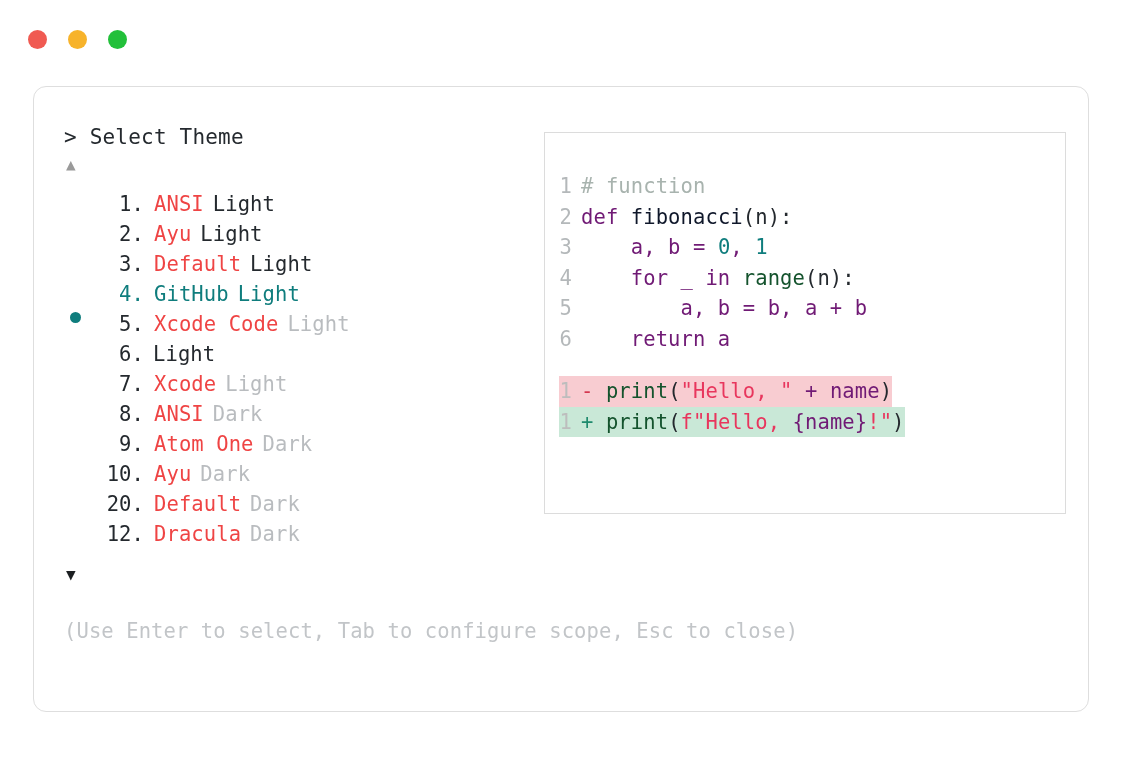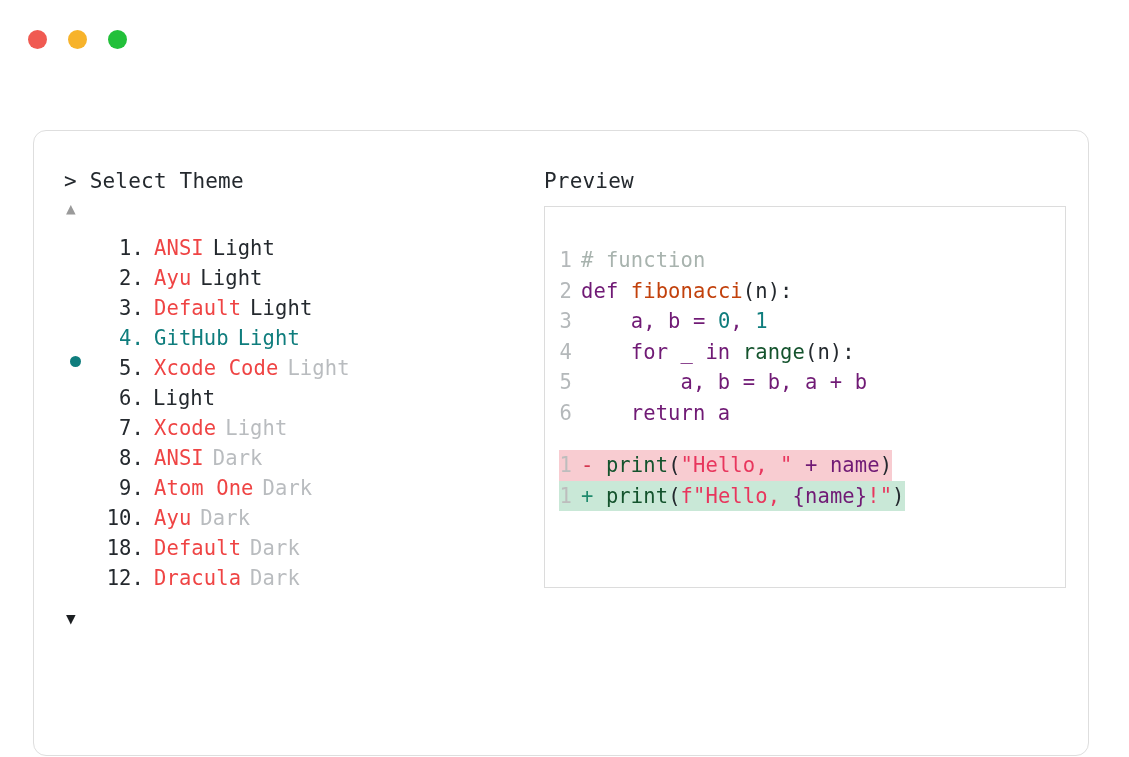--- a/index.html
+++ b/index.html
@@ -30,21 +30,20 @@
   .dot.green  { background: #22c03a; }
 
   
   .card {
     position: absolute;
     left: 33px; top: 86px;
     width: 1056px; height: 626px;
     border: 1.6px solid #dedede;
     border-radius: 13px;
     background: #ffffff;
-    margin-top: 44px;
   }
 
   .card-inner {
     position: absolute;
     left: 0; top: 0; right: 0; bottom: 0;
     padding: 36px 30px 28px 30px;
   }
 
   
   .cols { display: flex; align-items: flex-start; }
@@ -134,21 +133,21 @@
   .ln {
     width: 22px; flex: 0 0 22px;
     text-align: right;
     color: #b4b8ba;
     padding-right: 9px;
   }
   .code-body { white-space: pre; }
 
   .tk-plain   { color: #701a75; }
   .tk-comment { color: #a8b3ae; }
-  .tk-func    { color: #c2410c; }
+  .tk-func    { color: #0f172a; }
   .tk-num     { color: #0f7d7d; }
   .tk-builtin { color: #14532d; }
   .tk-string  { color: #e8365d; }
   .tk-paren   { color: #24292e; }
 
   .diff-gap { height: 22px; }
   .code-line.diff { height: 30.5px; }
   .sign-del { color: #d4374f; }
   .sign-add { color: #1f8a6d; }
 
@@ -199,40 +198,40 @@
               <div class="theme-row"><div class="bullet-cell"></div><span class="num-cell">1.</span><span class="name-cell">ANSI</span><span class="variant-cell strong">Light</span></div>
               <div class="theme-row"><div class="bullet-cell"></div><span class="num-cell">2.</span><span class="name-cell">Ayu</span><span class="variant-cell strong">Light</span></div>
               <div class="theme-row"><div class="bullet-cell"></div><span class="num-cell">3.</span><span class="name-cell">Default</span><span class="variant-cell strong">Light</span></div>
               <div class="theme-row selected"><div class="bullet-cell"><span class="bullet"></span></div><span class="num-cell">4.</span><span class="name-cell">GitHub</span><span class="variant-cell strong">Light</span></div>
               <div class="theme-row"><div class="bullet-cell"></div><span class="num-cell">5.</span><span class="name-cell">Xcode Code</span><span class="variant-cell muted">Light</span></div>
               <div class="theme-row"><div class="bullet-cell"></div><span class="num-cell">6.</span><span class="variant-cell strong">Light</span></div>
               <div class="theme-row"><div class="bullet-cell"></div><span class="num-cell">7.</span><span class="name-cell">Xcode</span><span class="variant-cell muted">Light</span></div>
               <div class="theme-row"><div class="bullet-cell"></div><span class="num-cell">8.</span><span class="name-cell">ANSI</span><span class="variant-cell muted">Dark</span></div>
               <div class="theme-row"><div class="bullet-cell"></div><span class="num-cell">9.</span><span class="name-cell">Atom One</span><span class="variant-cell muted">Dark</span></div>
               <div class="theme-row"><div class="bullet-cell"></div><span class="num-cell">10.</span><span class="name-cell">Ayu</span><span class="variant-cell muted">Dark</span></div>
-              <div class="theme-row"><div class="bullet-cell"></div><span class="num-cell">18.</span><span class="name-cell">Default</span><span class="variant-cell muted">Dark</span></div>
+              <div class="theme-row"><div class="bullet-cell"></div><span class="num-cell">20.</span><span class="name-cell">Default</span><span class="variant-cell muted">Dark</span></div>
               <div class="theme-row"><div class="bullet-cell"></div><span class="num-cell">12.</span><span class="name-cell">Dracula</span><span class="variant-cell muted">Dark</span></div>
             </div>
 
           <div class="arrow-row" style="margin-top:14px;">
             <span class="arrow arrow-down">▼</span>
           </div>
 
         </div>
 
         <div class="col-right">
 
-          <div class="heading heading-preview">Preview</div>
 
           <div class="preview-box">
             <div class="code" id="code-block"><div class="code-line"><span class="ln">1</span><span class="code-body"><span class="tk-comment"># function</span></span></div><div class="code-line"><span class="ln">2</span><span class="code-body"><span class="tk-plain">def </span><span class="tk-func">fibonacci</span><span class="tk-paren">(n):</span></span></div><div class="code-line"><span class="ln">3</span><span class="code-body"><span class="tk-plain">    a, b = </span><span class="tk-num">0</span><span class="tk-plain">, </span><span class="tk-num">1</span></span></div><div class="code-line"><span class="ln">4</span><span class="code-body"><span class="tk-plain">    for _ in </span><span class="tk-builtin">range</span><span class="tk-paren">(n):</span></span></div><div class="code-line"><span class="ln">5</span><span class="code-body"><span class="tk-plain">        a, b = b, a + b</span></span></div><div class="code-line"><span class="ln">6</span><span class="code-body"><span class="tk-plain">    return a</span></span></div></div>
             <div class="diff-gap"></div>
             <div class="code" id="diff-block"><div class="code-line diff"><span class="diffline-wrap" style="background: rgb(248, 204, 209);"><span class="ln-diff">1</span><span class="sign-del">-</span><span class="code-body"><span class="tk-plain"> </span><span class="tk-builtin">print</span><span class="tk-paren">(</span><span class="tk-string">"Hello, "</span><span class="tk-plain"> + name</span><span class="tk-paren">)</span></span></span></div><div class="code-line diff"><span class="diffline-wrap" style="background: rgb(201, 232, 215);"><span class="ln-diff">1</span><span class="sign-add">+</span><span class="code-body"><span class="tk-plain"> </span><span class="tk-builtin">print</span><span class="tk-paren">(</span><span class="tk-string">f"Hello, </span><span class="tk-plain">{name}</span><span class="tk-string">!"</span><span class="tk-paren">)</span></span></span></div></div>
           </div>
 
         </div>
       </div>
 
+      <div class="footer-hint">(Use Enter to select, Tab to configure scope, Esc to close)</div>
 
     </div>
   </div>
 
 </div>
 
 </body></html>

